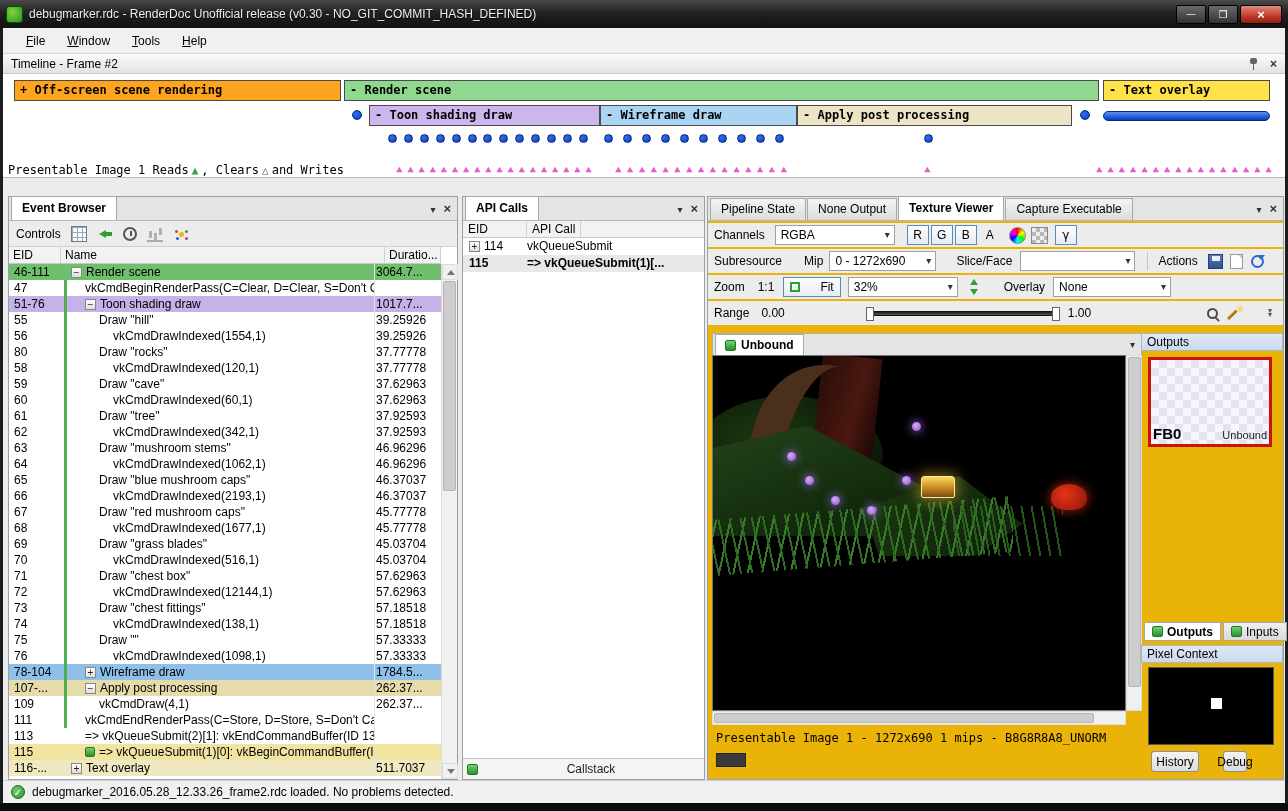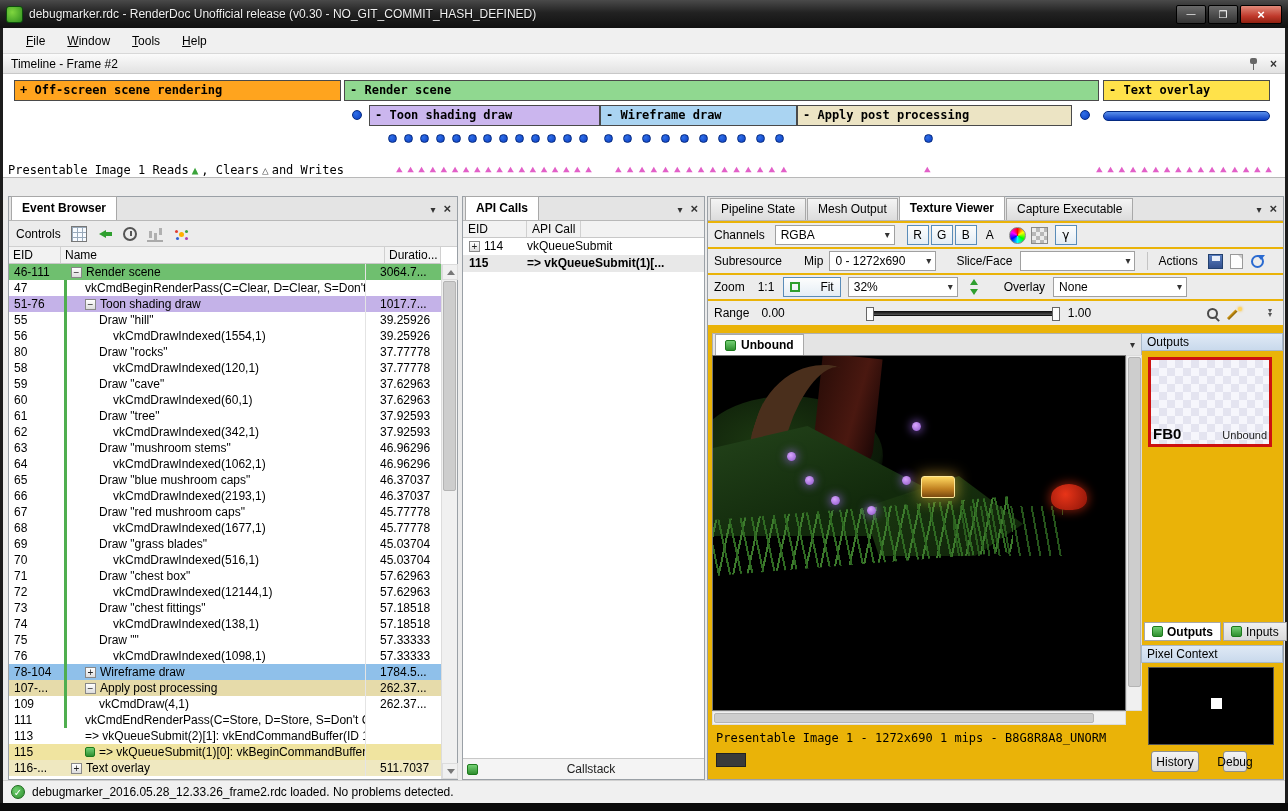--- a/index.html
+++ b/index.html
@@ -78,21 +78,21 @@
   .h-name { flex:1; }
   .h-dur { width:56px; flex:none; }
   .eb-rows { position:absolute; left:0; top:67px; right:16px; bottom:0; overflow:hidden; background:#fff; }
   .eb-row { display:flex; height:16px; line-height:16px; font-size:12px; white-space:nowrap; }
   .eb-eid { width:52px; flex:none; padding-left:5px; overflow:hidden; }
   .eb-name { flex:1; overflow:hidden; position:relative; display:flex; align-items:center; }
   .eb-guide { position:absolute; left:3px; top:0; bottom:0; width:3px; background:#4fae4f; }
   .eb-inner { display:flex; align-items:center; overflow:hidden; }
   .eb-exp { width:11px; height:11px; flex:none; border:1px solid #888; background:linear-gradient(#fff,#ddd); font-size:10px; line-height:9px; text-align:center; margin-right:4px; color:#222; }
   .eb-mark { width:10px; height:10px; flex:none; border:1px solid #1c7a1c; border-radius:2px; background:linear-gradient(#74d074,#2f8f2f); margin-right:4px; }
-  .eb-dur { width:76px; flex:none; padding-left:14px; overflow:hidden; border-left:1px solid #e4e4e4; }
+  .eb-dur { width:67px; flex:none; padding-left:1px; overflow:hidden; border-left:1px solid #e4e4e4; }
   .bg-green { background:#6fbf6f; }
   .bg-purple { background:#c4b2e8; }
   .bg-blue { background:#8fc0ea; }
   .bg-tan { background:#e6dbaa; }
   .bg-yellow { background:#f0e4a0; }
   .bg-paleyellow { background:#efe8c0; }
 
   
   .vscroll { position:absolute; right:0; top:67px; bottom:0; width:16px; background:#f0f0f0; border-left:1px solid #dcdcdc; }
   .sb-btn { position:absolute; left:0; width:16px; height:16px; background:#f0f0f0; border:1px solid #dcdcdc; }
@@ -725,21 +725,21 @@
         </div>
       <div class="api-callstack">
         <span class="chip"></span>
         <span class="lbl">Callstack</span>
       </div>
     </div>
 
     <div class="panel" style="left:704px;top:168px;width:577px;height:584px;background:#eab308;">
       <div class="ptabs">
         <span class="ptab">Pipeline State</span>
-        <span class="ptab">Mesh Output</span>
+        <span class="ptab">None Output</span>
         <span class="ptab active">Texture Viewer</span>
         <span class="ptab">Capture Executable</span>
         <span class="pctrl">
           <span class="pc-arrow"></span>
           <span class="pc-x"></span>
         </span>
       </div>
 
       <div class="rp-toolbar-row" style="top:26px;">
         <span class="lab">Channels</span>
@@ -779,21 +779,21 @@
         <span class="flatbtn" style="margin-left:8px;">1:1</span>
         <span class="btn-fit" style="margin-left:4px;">
           <span class="fit-ico"></span>
           <span>Fit</span>
         </span>
         <span class="combo" style="width:110px;margin-left:7px;">
             <span>32%</span>
           </span>
         <span class="i-updown" style="margin-left:10px;"></span>
         <span class="lab" style="margin-left:24px;">Overlay</span>
-        <span class="combo" style="width:134px;margin-left:8px;">
+        <span class="combo" style="width:118px;margin-left:8px;">
             <span>None</span>
           </span>
       </div>
 
       <div class="rp-toolbar-row" style="top:104px;">
         <span class="lab">Range</span>
         <span class="lab" style="margin-left:12px;">0.00</span>
         <span class="range-track" style="width:192px;margin-left:82px;">
           <span class="range-handle" style="left:-2px;"></span>
           <span class="range-handle" style="right:-2px;"></span>

